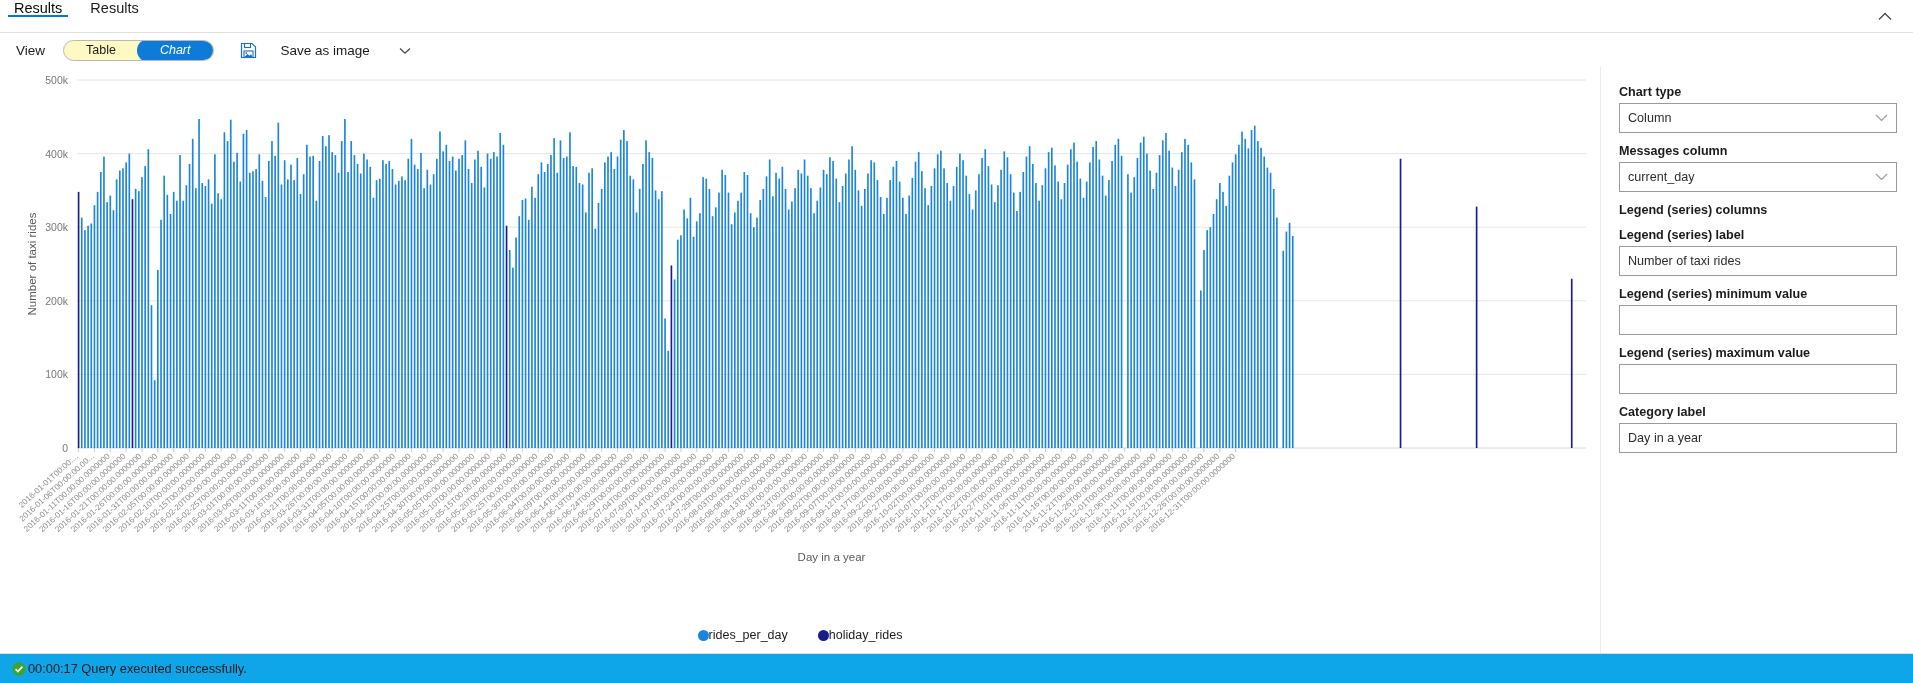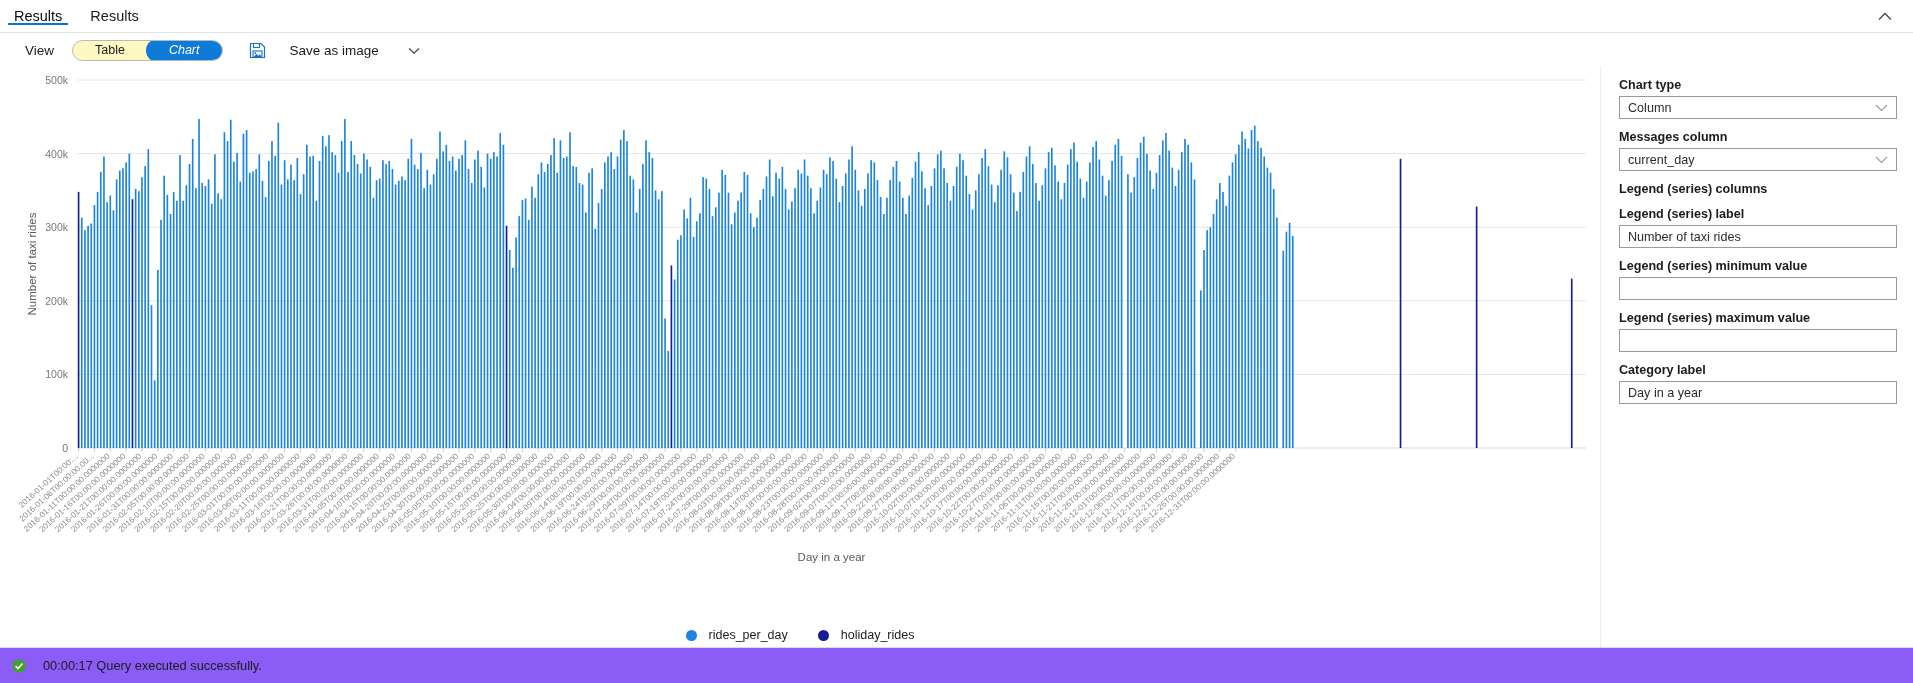--- a/index.html
+++ b/index.html
@@ -17,21 +17,21 @@
     display: flex;
     flex-direction: column;
   }
 
   
   .tabstrip {
     position: relative;
     height: 33px;
     border-bottom: 1px solid #e1e1e1;
     display: flex;
-    align-items: center;
+    align-items: flex-start;
     flex: 0 0 auto;
     background: #ffffff;
   }
   .tab {
     display: flex; align-items: center;
     padding: 0 14px;
     font-size: 14.5px;
     color: #1b1b1b;
     cursor: pointer;
     position: relative;
@@ -49,21 +49,21 @@
     width: 44px; height: 32px;
     display: flex; align-items: center; justify-content: center;
     cursor: pointer;
   }
 
   
   .toolbar {
     height: 32px;
     display: flex;
     align-items: center;
-    padding-left: 21px;
+    padding-left: 12px;
     gap: 14px;
     flex: 0 0 auto;
     background: #ffffff;
     margin-top: 1px;
   }
   .toolbar-label {
     font-size: 13.5px; color: #1b1b1b;
     padding-left: 4px; padding-right: 4px;
   }
   .pivot {
@@ -140,59 +140,60 @@
     font-family: "Liberation Sans", sans-serif;
   }
   .gridline { stroke: #e6e6e6; stroke-width: 1; }
   .axisline { stroke: #d8d8d8; stroke-width: 1; }
 
   .legend {
     display: flex; justify-content: center; align-items: center;
     gap: 30px;
     margin-top: 2px;
   }
-  .legend-item { display: flex; align-items: center; gap: 12px; cursor: pointer; }
+  .legend-item { display: flex; align-items: center; gap: 0; cursor: pointer; }
   .legend-dot { width: 11px; height: 11px; border-radius: 50%; display:block; }
   .legend-txt { font-size: 12.5px; color: #1b1b1b; }
 
   
   .field { margin-bottom: 11px; }
   .field-label {
     font-size: 12.6px;
     color: #1b1b1b;
     font-weight: bold;
     margin-bottom: 4px;
     display: block;
+    margin-top: 7px;
   }
   .ctrl {
     position: relative;
-    height: 23px;
+    height: 30px;
     border: 1px solid #9a9a9a;
     background: #ffffff;
     display: flex;
     align-items: center;
     padding: 0 8px;
     font-size: 12.6px;
     color: #2c2c2c;
     width: 100%;
     cursor: pointer;
   }
   .ctrl.input { cursor: text; }
   .ctrl-val { flex: 1 1 auto; white-space: nowrap; overflow: hidden; text-overflow: ellipsis; }
   .ctrl-chev { flex: 0 0 auto; margin-left: 6px; }
 
   
   .statusbar {
     flex: 0 0 auto;
-    height: 36px;
+    height: 30px;
     border-top: 1px solid #dcdcdc;
-    background: #8b5cf6;
+    background: #0ea5e9;
     display: flex; align-items: center;
     padding-left: 12px;
-    gap: 17px;
+    gap: 2px;
   }
   .status-txt { font-size: 12.8px; color: #1b1b1b; }
 </style>
 </head>
 <body>
 
 <div id="app">
 
   <div class="tabstrip">
     <div class="tab active">

